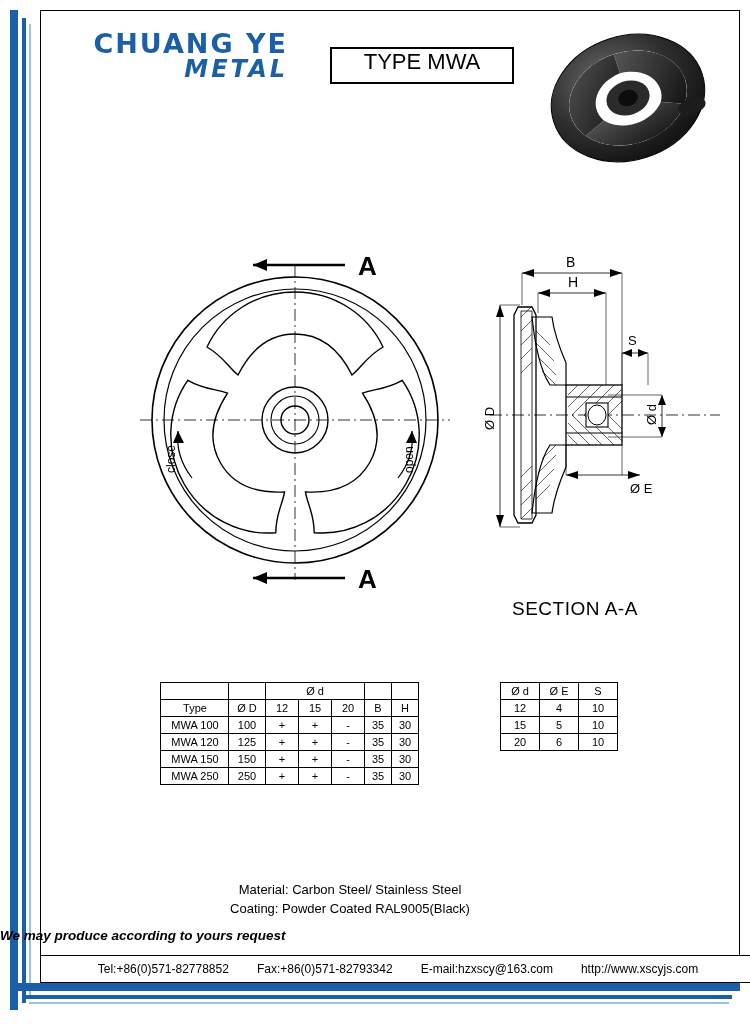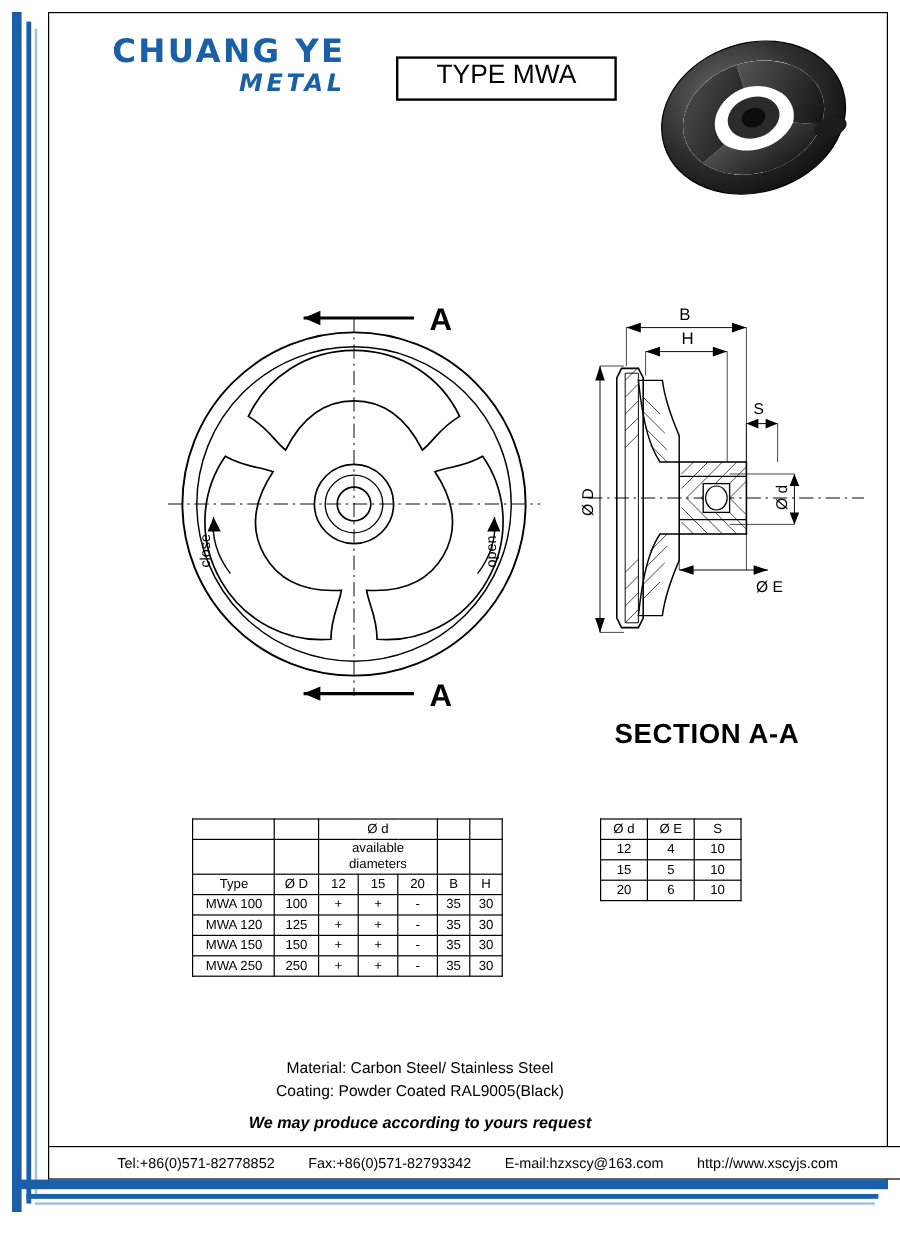--- a/index.html
+++ b/index.html
@@ -37,40 +37,40 @@
     position:absolute;left:78px;top:30px;width:210px;height:52px;
     color:#1a5fa8;
     text-align:right;
   }
   .logo .l1{
     font-size:27px;font-weight:bold;letter-spacing:2px;
     font-family:"DejaVu Sans", sans-serif;
     line-height:28px;
   }
   .logo .l2{
-    font-size:20px;font-weight:bold;font-style:italic;letter-spacing:3px;
+    font-size:24px;font-weight:bold;font-style:italic;letter-spacing:3px;
     font-family:"DejaVu Sans", sans-serif;
     line-height:22px;
   }
   .title-box{
     position:absolute;left:330px;top:47px;width:180px;height:33px;
     border:2px solid #000;
     display:flex;justify-content:center;
     font-size:22px;
     background:#fff;
   }
   .photo{
     position:absolute;left:540px;top:18px;width:180px;height:180px;
   }
   
   .front-view{position:absolute;left:130px;top:235px;width:320px;height:360px;}
   .section-view{position:absolute;left:480px;top:245px;width:250px;height:340px;}
   .section-label{
     position:absolute;left:512px;top:598px;
-    font-size:23px;font-weight:bold;letter-spacing:0.5px;
+    font-size:19px;font-weight:normal;letter-spacing:0.5px;
   }
   
   table{border-collapse:collapse;}
   .main-table{
     position:absolute;left:160px;top:682px;
     font-size:11px;
   }
   .main-table td,.main-table th{
     border:1px solid #000;
     padding:1px 3px;
@@ -96,21 +96,21 @@
     line-height:13px;
     width:26px;
   }
   
   .material{
     position:absolute;left:0;top:880px;width:700px;
     text-align:center;font-size:13px;line-height:19px;
   }
   .slogan{
     position:absolute;left:0;top:928px;width:700px;
-    text-align:center;font-size:13.5px;font-weight:bold;font-style:italic;
+    text-align:left;font-size:13.5px;font-weight:bold;font-style:italic;
   }
   .contact-bar{
     position:absolute;left:40px;top:955px;width:716px;height:28px;
     border:1px solid #000;box-sizing:border-box;
     display:flex;align-items:center;justify-content:center;
     font-size:12px;background:#fff;
   }
   .contact-bar span{margin:0 14px;}
   .bottom-blue{
     position:absolute;left:10px;top:983px;width:730px;height:8px;background:#1a5fa8;
@@ -318,27 +318,20 @@
   <table class="main-table">
     <tbody>
         <tr>
       <td class="blank-cell"></td>
       <td class="blank-cell"></td>
       <td colspan="3">Ø d</td>
       <td class="blank-cell"></td>
       <td class="blank-cell"></td>
     </tr>
     <tr>
-      <td class="blank-cell"></td>
-      <td class="blank-cell"></td>
-      <td colspan="3">available diameters</td>
-      <td class="blank-cell"></td>
-      <td class="blank-cell"></td>
-    </tr>
-    <tr>
       <td class="type-col">Type</td>
       <td class="d-col">Ø D</td>
       <td class="n-col">12</td>
       <td class="n-col">15</td>
       <td class="n-col">20</td>
       <td class="bh-col">B</td>
       <td class="bh-col">H</td>
     </tr>
     <tr>
       <td class="type-col">MWA  100</td>

